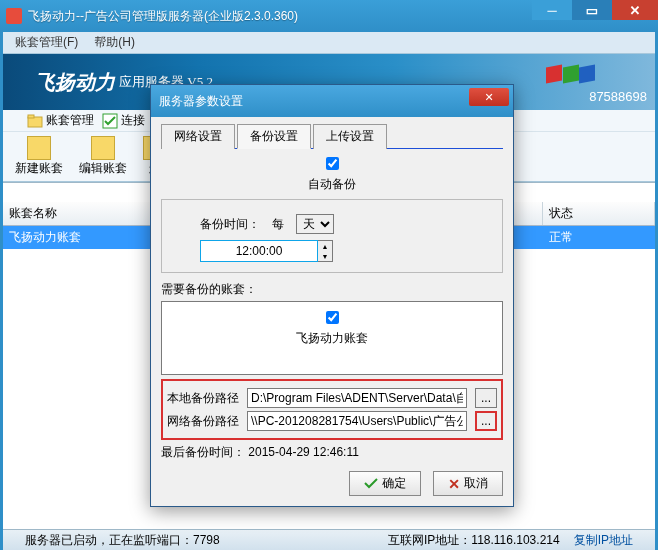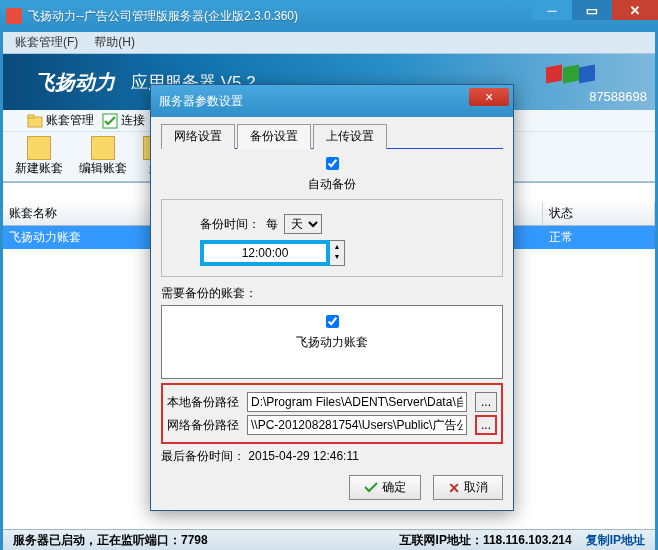--- a/index.html
+++ b/index.html
@@ -15,21 +15,21 @@
 .win-btn.max { background: #2a7fb8; }
 .win-btn.close { background: #c84030; width: 46px; }
 
 
 .menubar { height: 22px; background: #dbe9f4; border-bottom: 1px solid #a8c8dc; display: flex; align-items: center; padding-left: 4px; }
 .menu-item { padding: 2px 8px; color: #333; text-align: center; }
 
 
 .banner { height: 56px; background: linear-gradient(90deg, #0a4a7a 0%, #1373ae 30%, #2a8fc8 60%, #7fb8dc 100%); display: flex; align-items: center; color: #fff; position: relative; }
 .banner .main-title { font-size: 20px; font-style: italic; font-weight: bold; margin-left: 32px; }
-.banner .sub-title { font-size: 17px; margin-left: 16px; }
+.banner .sub-title { font-size: 13px; margin-left: 4px; font-family: Liberation Serif, serif; }
 .banner .cubes { position: absolute; right: 60px; top: 12px; }
 .banner .cube { width: 16px; height: 16px; display: inline-block; transform: skewY(-10deg); margin-left: -3px; }
 .banner .phone { position: absolute; right: 8px; bottom: 6px; font-size: 13px; }
 
 
 .toolbar-area { background: #f2f7fb; border-bottom: 1px solid #a8c8dc; }
 .toolbar-row1 { display: flex; align-items: center; padding: 2px 24px; gap: 8px; }
 .tb-group { display: flex; align-items: center; gap: 3px; }
 .tb-icon { width: 16px; height: 16px; }
 .toolbar-row2 { display: flex; align-items: center; padding: 2px 6px; gap: 4px; border-top: 1px solid #d8e4ec; }
@@ -37,39 +37,39 @@
 .tb-btn .big-icon { width: 24px; height: 24px; background: #f8d868; border: 1px solid #c8a838; }
 
 
 .grid { height: 340px; background: #fff; border-top: 1px solid #9fb8c8; position: relative; }
 .grid-header { display: flex; background: linear-gradient(#fdfdfd, #e8eef3); border-bottom: 1px solid #a8b8c8; margin-top: 19px; }
 .gh-cell { padding: 3px 6px; border-right: 1px solid #c8d4dc; }
 .grid-row { display: flex; background: #3399ff; color: #fff; }
 .gr-cell { padding: 3px 6px; }
 
 
-.statusbar { position: absolute; bottom: 0; left: 0; right: 0; height: 22px; background: linear-gradient(#e8f0f6, #d0e0ec); border-top: 1px solid #9fb8c8; display: flex; align-items: center; padding: 0 10px; justify-content: space-between; font-weight: bold; }
+.statusbar { position: absolute; bottom: 0; left: 0; right: 0; height: 22px; background: linear-gradient(#e8f0f6, #d0e0ec); border-top: 1px solid #9fb8c8; display: flex; align-items: center; padding: 0 22px; justify-content: space-between; }
 .sb-right { display: flex; gap: 14px; }
 .sb-link { color: #0050a0; cursor: pointer; }
 
 
 .dialog { position: absolute; left: 150px; top: 84px; width: 364px; background: #f0f0f0; border: 1px solid #2a5a8a; box-shadow: 0 4px 18px rgba(0,0,0,0.4); }
 .dlg-title { height: 32px; background: linear-gradient(#4aa8e0, #2f8fc8); display: flex; align-items: center; color: #fff; padding-left: 8px; position: relative; }
 .dlg-close { position: absolute; right: 4px; top: 3px; width: 40px; height: 18px; background: linear-gradient(#e05040, #c03020); border-radius: 2px; color: #fff; display: flex; align-items: center; justify-content: center; font-size: 11px; }
 .dlg-body { padding: 6px 10px 10px; }
 .tabs { display: flex; border-bottom: 1px solid #1d4ed8; margin-bottom: 8px; }
 .tab { padding: 3px 12px; border: 1px solid #999; border-bottom: none; background: #f0f0f0; margin-right: 2px; position: relative; top: 1px; }
 .tab.active { background: #f6f6f6; border-bottom: 1px solid #f6f6f6; }
 .field-row { display: flex; align-items: center; margin: 5px 0; gap: 6px; flex-direction: column; }
 .field-row label { }
 .auto-section { border: 1px solid #bbb; padding: 8px 10px 10px; margin: 6px 0 8px; }
-.time-select { display: flex; align-items: center; gap: 6px; margin: 6px 0 6px 28px; }
+.time-select { display: flex; align-items: center; gap: 12px; margin: 6px 0 6px 28px; }
 .time-select select, .time-select input { border: 1px solid #7a7a7a; padding: 1px 2px; height: 20px; }
 .spin-wrap { display: flex; margin-left: 28px; }
-.spin-wrap input { width: 130px; border: 4px solid #0ea5e9; padding: 2px 16px; text-align: center; }
+.spin-wrap input { width: 118px; border: 1px solid #0ea5e9; padding: 2px 16px; text-align: center; }
 .spin-btns { display: flex; flex-direction: column; border: 1px solid #7a7a7a; border-left: none; }
 .spin-btns div { width: 14px; height: 10px; font-size: 7px; display: flex; align-items: center; justify-content: center; background: #eee; }
 .accounts-label { margin: 6px 0 3px; }
 .accounts-box { border: 1px solid #7a7a7a; background: #fff; height: 74px; padding: 4px; }
 .path-group { border: 2px solid #d83030; padding: 4px 4px; margin-top: 4px; }
 .path-row { display: flex; align-items: center; gap: 8px; margin: 3px 0; }
 .path-row input { flex: 1; border: 1px solid #7a7a7a; padding: 2px 3px; background: #fff; }
 .browse-btn { width: 22px; height: 20px; border: 1px solid #7a7a7a; background: #eee; display: flex; align-items: center; justify-content: center; }
 .browse-btn.hl { border: 2px solid #d83030; }
 .last-backup { margin-top: 4px; }

